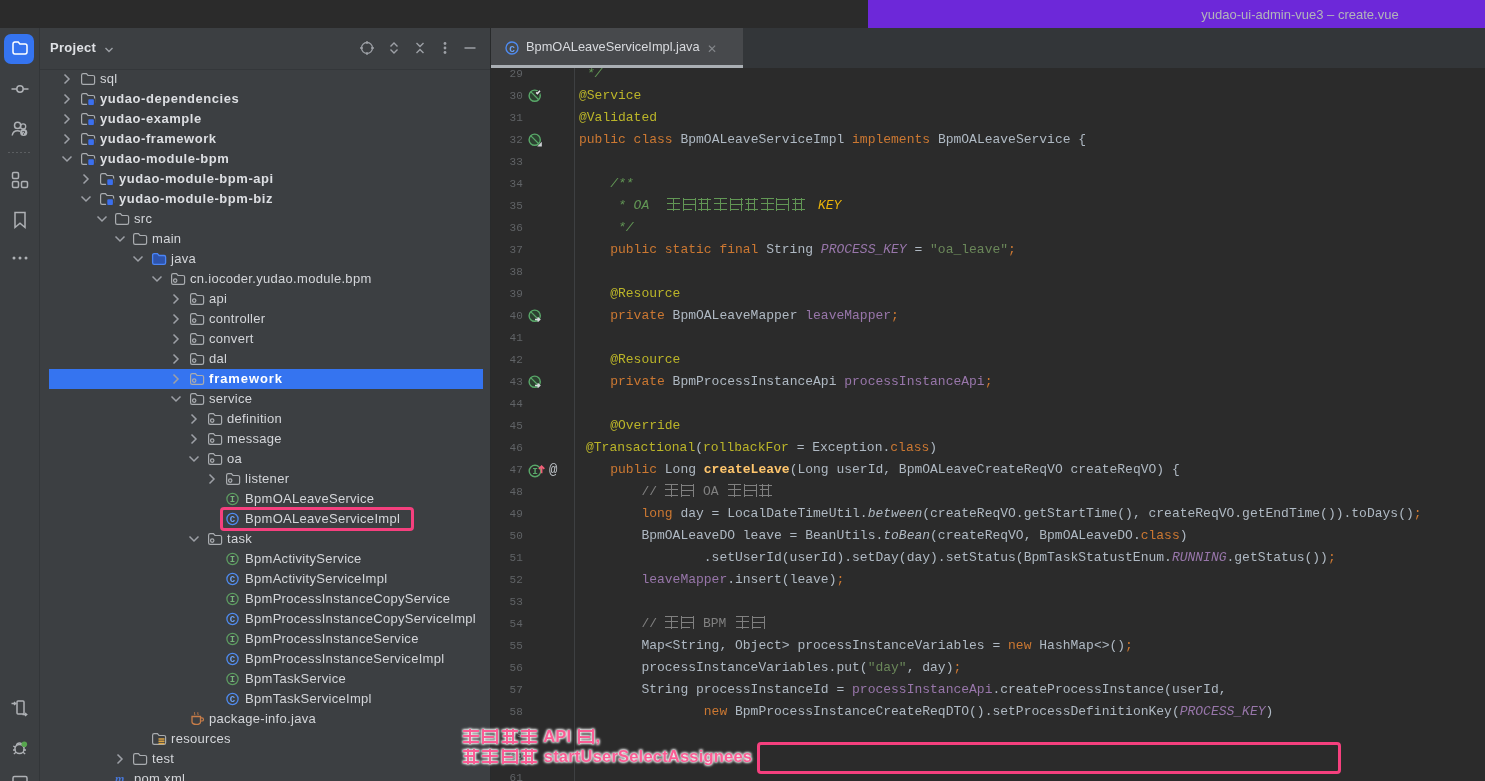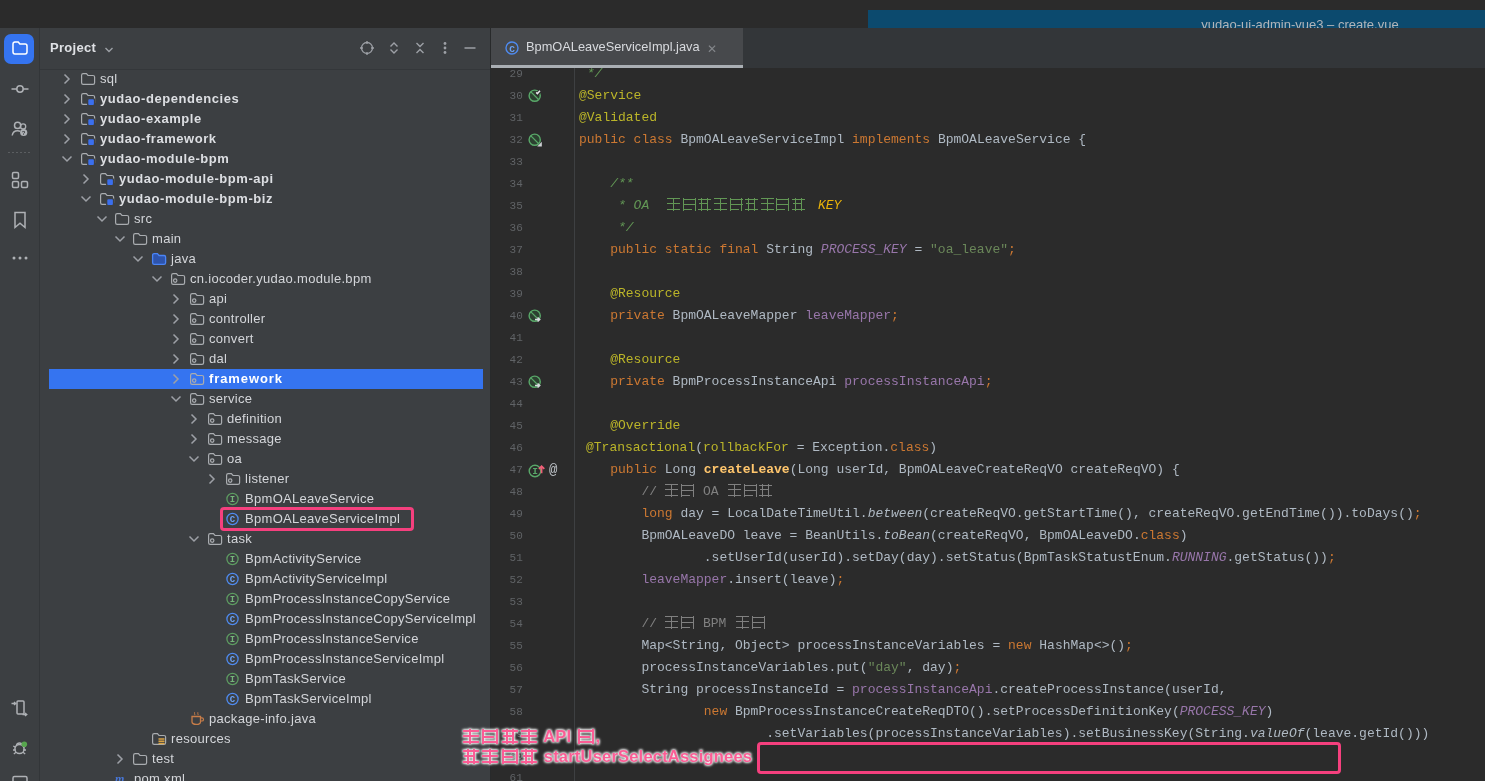--- a/index.html
+++ b/index.html
@@ -1,17 +1,17 @@
 <!DOCTYPE html>
 <html><head><meta charset="utf-8"><style>
 *{margin:0;padding:0;box-sizing:border-box}
 html,body{width:1485px;height:781px;overflow:hidden;background:#2b2b2b;font-family:"Liberation Sans",sans-serif;-webkit-font-smoothing:antialiased}
 #root{position:absolute;left:0;top:0;width:1485px;height:781px;overflow:hidden}
 #tbarL{position:absolute;left:0;top:0;width:868px;height:28px;background:#3a3d40}
-#tbarR{position:absolute;left:868px;top:10px;width:617px;height:28px;background:#0c4a6e}
+#tbarR{position:absolute;left:868px;top:0;width:617px;height:28px;background:#6d28d9}
 #tbarL span{position:absolute;left:0;top:6px;width:874px;text-align:center;font-size:13px;letter-spacing:.1px;color:#c9ccd0;white-space:nowrap}
 #tbarR span{position:absolute;left:192px;top:7px;width:480px;text-align:center;font-size:13px;color:#b2b5b9;white-space:nowrap}
 #stripbg{position:absolute;left:0;top:28px;width:40px;height:753px;background:#3c3f42;border-right:1px solid #333639}
 #panelbg{position:absolute;left:40px;top:28px;width:451px;height:753px;background:#3c3f42}
 #pheadline{position:absolute;left:40px;top:69px;width:450px;height:1px;background:#34373a}
 #divider{position:absolute;left:490px;top:28px;width:1px;height:753px;background:#282a2b}
 #tabbarbg{position:absolute;left:491px;top:28px;width:994px;height:40px;background:#333639}
 #tab{position:absolute;left:491px;top:28px;width:252px;height:40px;background:#47494c}
 #tab .ul{position:absolute;left:0;bottom:0;width:100%;height:3px;background:#aaafb4}
 #tab .tx{position:absolute;left:35px;top:11px;font-size:12.8px;color:#d8dade;letter-spacing:0}
@@ -419,21 +419,20 @@
 <div class="lnum" style="top:613px">54</div>
 <div class="lnum" style="top:635px">55</div>
 <div class="cl" style="top:635px;left:641.4px"><span style="color:#afb9c3;">Map&lt;String, Object&gt; processInstanceVariables = </span><span style="color:#cc7832;">new </span><span style="color:#afb9c3;">HashMap&lt;&gt;()</span><span style="color:#cc7832;">;</span></div>
 <div class="lnum" style="top:657px">56</div>
 <div class="cl" style="top:657px;left:641.4px"><span style="color:#afb9c3;">processInstanceVariables.put(</span><span style="color:#6a8759;">"day"</span><span style="color:#afb9c3;">, day)</span><span style="color:#cc7832;">;</span></div>
 <div class="lnum" style="top:679px">57</div>
 <div class="cl" style="top:679px;left:641.4px"><span style="color:#afb9c3;">String processInstanceId = </span><span style="color:#9876aa;">processInstanceApi</span><span style="color:#afb9c3;">.createProcessInstance(userId,</span></div>
 <div class="lnum" style="top:701px">58</div>
 <div class="cl" style="top:701px;left:703.8px"><span style="color:#cc7832;">new </span><span style="color:#afb9c3;">BpmProcessInstanceCreateReqDTO().setProcessDefinitionKey(</span><span style="color:#9876aa;font-style:italic;">PROCESS_KEY</span><span style="color:#afb9c3;">)</span></div>
 <div class="lnum" style="top:723px">59</div>
-<div class="cl" style="top:723px;left:766.2px"><span style="color:#afb9c3;">.setVariables(processInstanceVariables).setBusinessKey(String.</span><span style="color:#afb9c3;font-style:italic;">valueOf</span><span style="color:#afb9c3;">(leave.getId()))</span></div>
 <div class="lnum" style="top:745px">60</div>
 <div class="lnum" style="top:767px">61</div>
 <div class="cl" style="top:195px;left:618.0px"><span style="color:#629755;font-style:italic;">* OA</span></div>
 <div class="cl" style="top:195px;left:666px"><i class="cj cj0" style="--c:#629755"></i><i class="cj cj1" style="--c:#629755"></i><i class="cj cj2" style="--c:#629755"></i><i class="cj cj0" style="--c:#629755"></i><i class="cj cj1" style="--c:#629755"></i><i class="cj cj2" style="--c:#629755"></i><i class="cj cj0" style="--c:#629755"></i><i class="cj cj1" style="--c:#629755"></i><i class="cj cj2" style="--c:#629755"></i></div>
 <div class="cl" style="top:195px;left:818px"><span style="color:#eab308;font-style:italic;">KEY</span></div>
 <div class="cl" style="top:481px;left:641.4px"><span style="color:#808080;">//</span></div>
 <div class="cl" style="top:481px;left:664px"><i class="cj cj0" style="--c:#808080"></i><i class="cj cj1" style="--c:#808080"></i></div>
 <div class="cl" style="top:481px;left:703px"><span style="color:#808080;">OA</span></div>
 <div class="cl" style="top:481px;left:727px"><i class="cj cj0" style="--c:#808080"></i><i class="cj cj1" style="--c:#808080"></i><i class="cj cj2" style="--c:#808080"></i></div>
 <div class="cl" style="top:613px;left:641.4px"><span style="color:#808080;">//</span></div>

